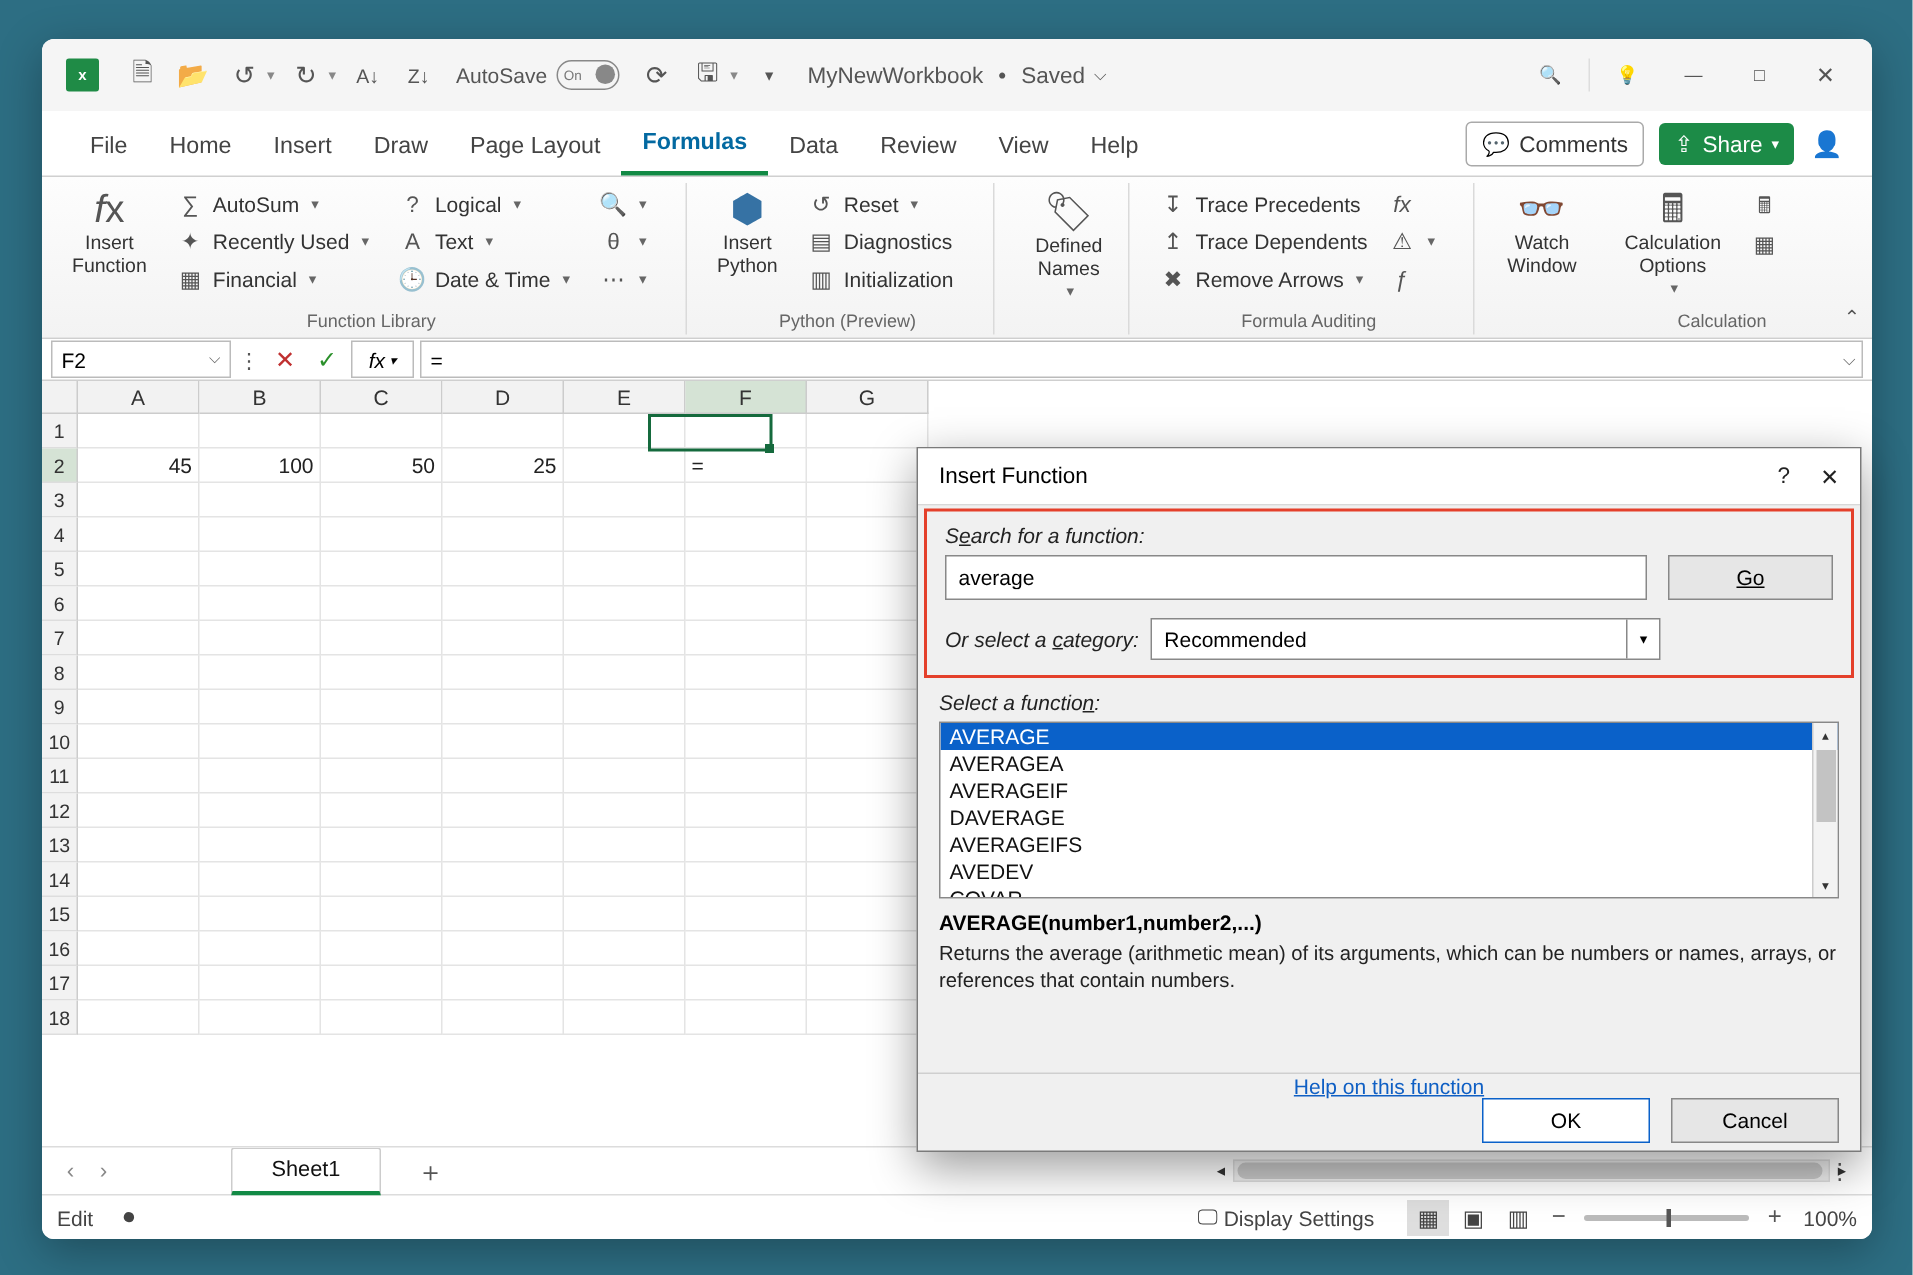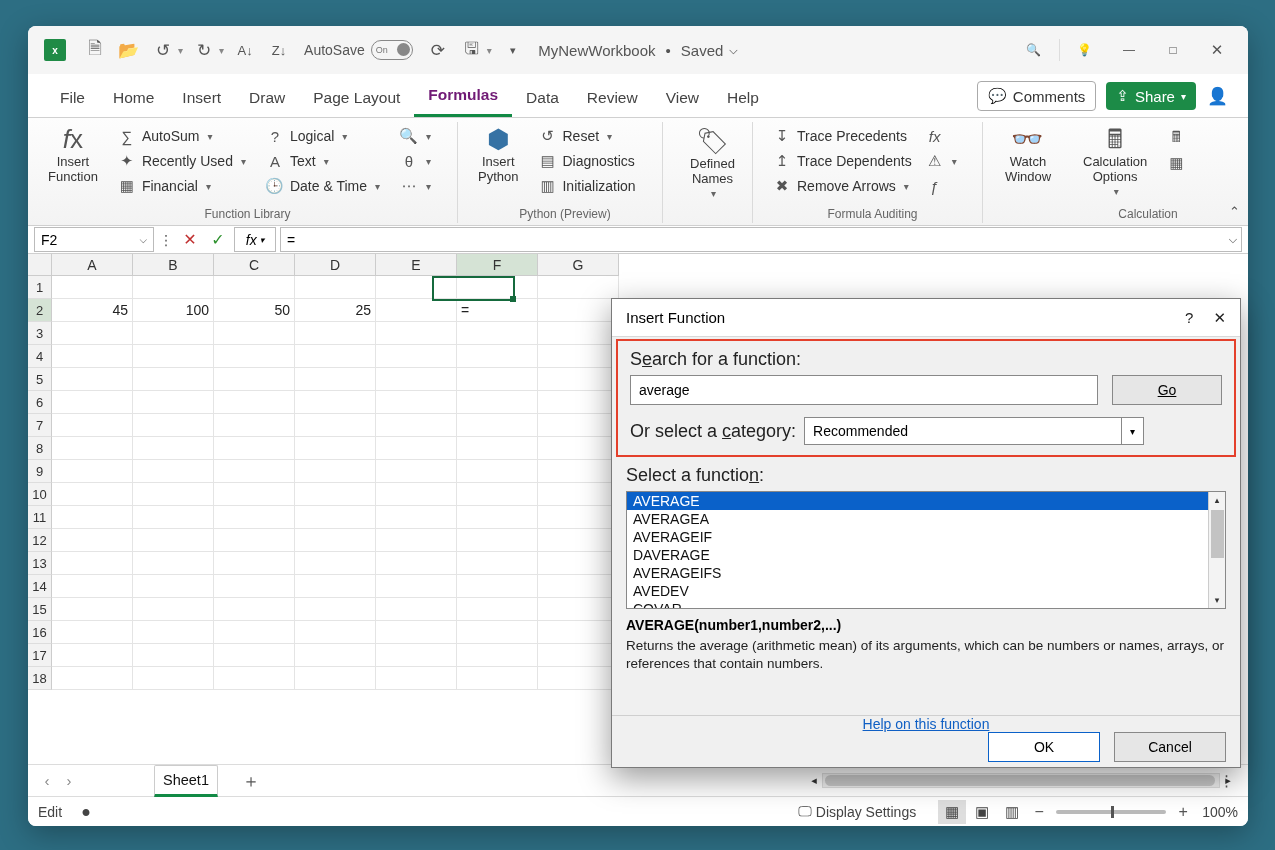--- a/index.html
+++ b/index.html
@@ -14,21 +14,21 @@
 .toggle-pill span{font-size:9px; color:#777;}
 .toggle-pill::after { content:""; position:absolute; right:2px; top:2px; width:13px; height:13px; background:#888; border-radius:50%; }
 .title-center { position:absolute; left:50%; transform:translateX(-50%); display:flex; align-items:center; color:#555; font-size:15px; gap:6px;}
 .title-center .sep{margin:0 4px;}
 .winbtn-group { margin-left:auto; display:flex; align-items:center; gap:2px;}
 .win-icon { width:42px; height:34px; display:flex; align-items:center; justify-content:center; color:#555; font-size:12px; cursor:pointer;}
 .win-icon.x{font-size:15px;}
 .vline{width:1px;height:22px;background:#ddd;margin:0 2px;}
 .tabbar { height:44px; background:#fff; display:flex; align-items:flex-end; padding:0 18px; border-bottom:1px solid #d0d0d0; gap:0; }
 .tab { padding:8px 14px 10px; color:#444; font-size:15.5px; cursor:pointer; }
-.tab.active { color:#701a75; font-weight:600; border-bottom:3px solid #128a45; }
+.tab.active { color:#0369a1; font-weight:600; border-bottom:3px solid #128a45; }
 .tab-right{margin-left:auto; display:flex; align-items:center; gap:10px; padding-bottom:6px;}
 .comments-btn{border:1px solid #aaa; border-radius:4px; padding:5px 10px; font-size:15px; display:flex; align-items:center; gap:6px; color:#333; background:#fff;}
 .share-btn{background:#1c8b47; color:#fff; border-radius:4px; padding:5px 10px; font-size:15px; display:flex; align-items:center; gap:6px; border:none;}
 .share-chev{font-size:10px;}
 .collab-icon{width:24px;height:24px;display:flex;align-items:center;justify-content:center;color:#555;font-size:17px;}
 .ribbon { height:108px; background:linear-gradient(#fdfdfd,#f3f3f3); border-bottom:1px solid #cfcfcf; display:flex; padding:4px 10px 2px; gap:10px; position:relative;}
 .rgroup { display:flex; flex-direction:column; justify-content:flex-start; position:relative;}
 .rgroup-label { position:absolute; bottom:2px; left:0; right:0; text-align:center; font-size:12px; color:#666;}
 .rgroup-border{border-right:1px solid #dadada;}
 .rcol { display:flex; flex-direction:column; gap:1px; padding:2px 6px; }
@@ -58,21 +58,21 @@
 .rh{height:23px;width:24px;border-right:1px solid #ccc;border-bottom:1px solid #ddd;background:#f2f2f2;display:flex;align-items:center;justify-content:center;font-size:13px;color:#333;}
 .rh.sel{background:#d5e3d5;}
 .cells{position:absolute;left:24px;top:22px;}
 .cell{position:absolute;width:81px;height:23px;border-right:1px solid #e4e4e4;border-bottom:1px solid #e4e4e4;font-size:14px;color:#222;display:flex;align-items:center;padding:0 4px;}
 .cell.r{justify-content:flex-end;}
 .active-cell{position:absolute;border:2px solid #156a3d;box-sizing:border-box;}
 .active-handle{position:absolute;width:6px;height:6px;background:#156a3d;}
 
 .sheettabs{height:32px;border-top:1px solid #dcdcdc;display:flex;align-items:center;padding:0 8px;position:relative;background:#fff;}
 .nav-arrow{width:22px;height:22px;color:#888;display:flex;align-items:center;justify-content:center;font-size:15px;cursor:pointer;}
-.sheettab{padding:6px 8px;font-size:14.5px;border:1px solid #ccc;border-bottom:none;border-radius:2px 2px 0 0;margin:0 4px;position:relative;}
+.sheettab{padding:6px 26px;font-size:14.5px;border:1px solid #ccc;border-bottom:none;border-radius:2px 2px 0 0;margin:0 4px;position:relative;}
 .sheettab.active{border-bottom:3px solid #128a45;color:#111;}
 .add-sheet{font-size:18px;color:#555;margin-left:20px;cursor:pointer;}
 .hscroll-track{position:absolute;right:12px;top:8px;height:15px;width:430px;display:flex;align-items:center;}
 .hs-btn{width:16px;height:16px;display:flex;align-items:center;justify-content:center;font-size:11px;color:#333;}
 .hs-bar{flex:1;height:15px;background:#efefef;position:relative;border:1px solid #ddd;}
 .hs-thumb{position:absolute;left:2px;top:1px;height:11px;width:390px;background:#c9c9c9;border-radius:6px;}
 .sheettabs .dots{color:#555;font-size:15px;margin-right:6px;margin-left:auto;}
 
 .statusbar{height:30px;border-top:1px solid #dcdcdc;display:flex;align-items:center;padding:0 10px;font-size:14px;color:#444;background:#fff;}
 .status-right{margin-left:auto;display:flex;align-items:center;gap:2px;}
@@ -82,21 +82,21 @@
 .zoom-btn{width:22px;height:22px;display:flex;align-items:center;justify-content:center;color:#555;font-size:16px;cursor:pointer;}
 .zoom-slider{width:110px;height:4px;background:#bbb;position:relative;margin:0 4px;border-radius:2px;}
 .zoom-slider::after{content:"";position:absolute;left:50%;top:-4px;width:3px;height:12px;background:#555;}
 .zoom-val{margin-left:6px;}
 
 .dialog{position:absolute;left:611px;top:298px;width:630px;height:470px;background:#f0f0f0;border:1px solid #7a7a7a;box-shadow:0 10px 30px rgba(0,0,0,.4);display:flex;flex-direction:column;}
 .dlg-title{height:38px;background:#fff;border-bottom:1px solid #d8d8d8;display:flex;align-items:center;padding:0 14px;font-size:15px;}
 .dlg-title-right{margin-left:auto;display:flex;gap:20px;color:#222;font-size:15px;}
 .dlg-help,.dlg-close{cursor:pointer;}
 .dlg-section1{border:2.5px solid #e4402b;margin:2px 4px 0;padding:8px 12px 10px;background:#f0f0f0;}
-.dlg-label{font-size:18px;color:#222;margin-bottom:5px;}
+.dlg-label{font-size:14px;color:#222;margin-bottom:5px;font-style:italic;}
 .dlg-label .ul{text-decoration:underline;}
 .search-row{display:flex;gap:14px;}
 .dlg-input{flex:1;height:30px;border:1px solid #888;background:#fff;padding:0 8px;font-size:14px;}
 .go-btn{width:110px;height:30px;border:1px solid #888;background:#e6e6e6;font-size:14px;text-decoration:underline;cursor:pointer;}
 .cat-row{display:flex;align-items:center;gap:8px;margin-top:12px;}
 .cat-select{flex:1;height:28px;border:1px solid #888;background:#fff;display:flex;align-items:center;padding:0 8px;font-size:14px;position:relative;max-width:340px;}
 .cat-select .dd-btn{position:absolute;right:0;top:0;width:22px;height:100%;border-left:1px solid #888;display:flex;align-items:center;justify-content:center;font-size:10px;}
 .dlg-section2{padding:8px 14px 0;flex:1;display:flex;flex-direction:column;}
 .fn-listbox{border:1px solid #888;background:#fff;height:118px;position:relative;overflow:hidden;}
 .fn-item{padding:1px 6px;font-size:14px;color:#111;}

